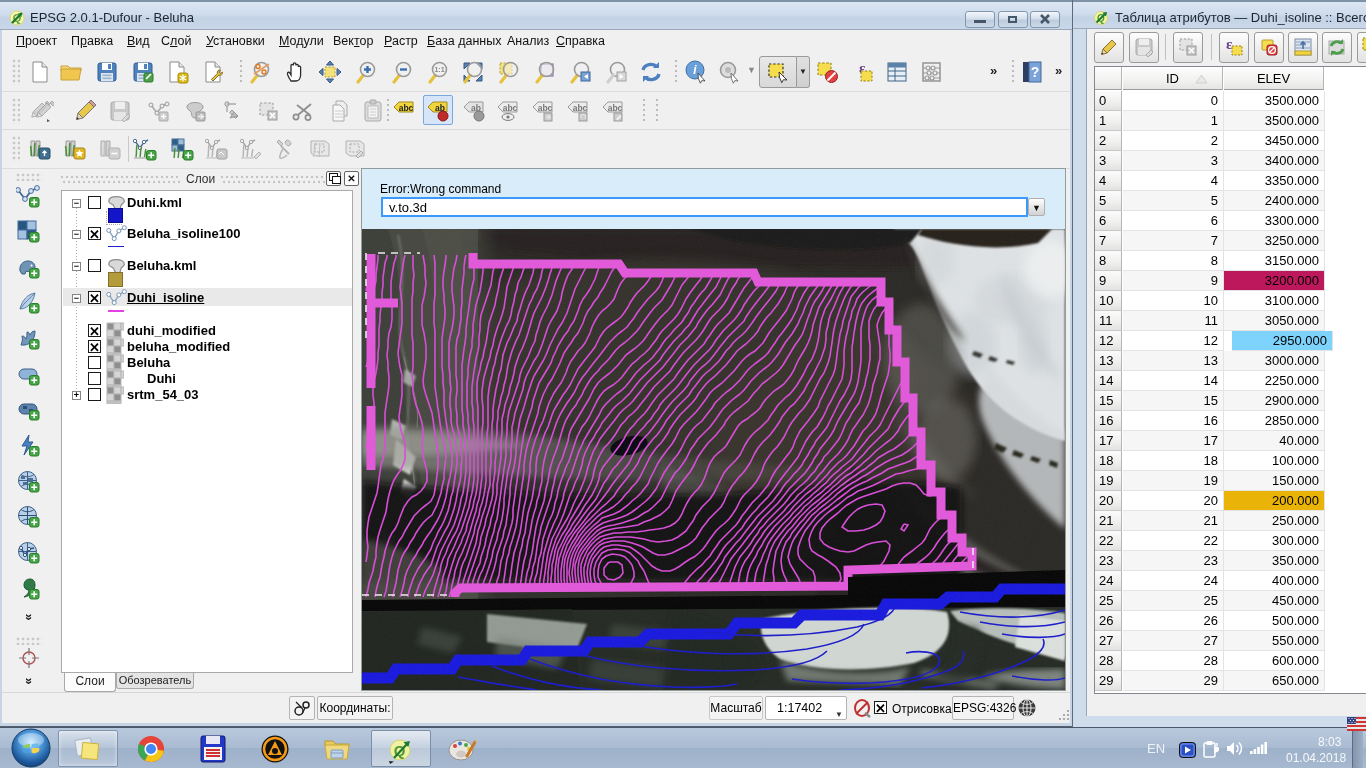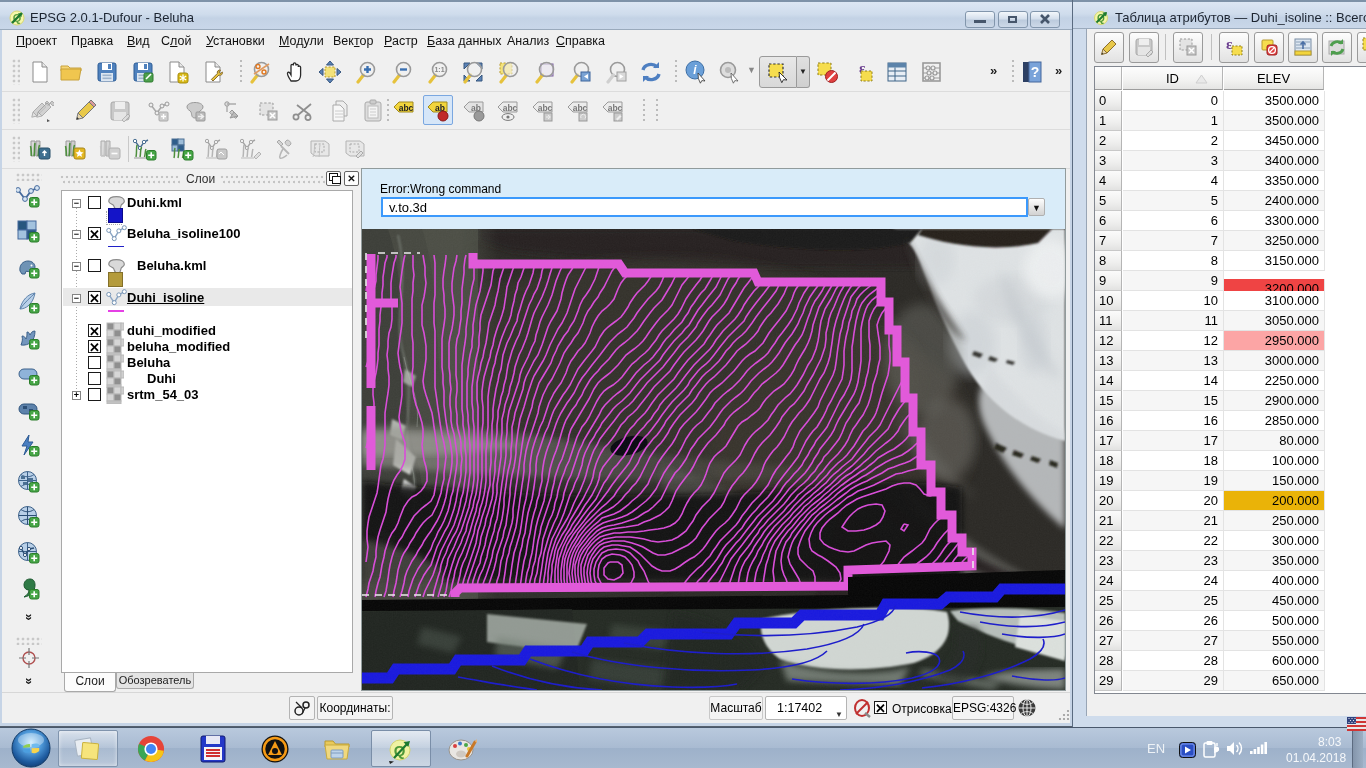--- a/index.html
+++ b/index.html
@@ -612,21 +612,21 @@
         <circle cx="14" cy="7.5" r="2.2" fill="#fff" stroke="#6d8db0"></circle>
         <circle cx="20" cy="4" r="2.2" fill="#fff" stroke="#6d8db0"></circle>
       </svg>
       <div class="lname" style="top:35px;">Beluha_isoline100</div>
       <div style="position:absolute;left:46px;top:55px;width:16px;height:1px;background:#2020c8"></div>
       <div class="exp" style="left:10px;top:71px">−</div>
       <div class="cbx" style="left:26px;top:68px"></div>
       <svg style="position:absolute;left:44px;top:65px" width="22" height="22" viewBox="0 0 24 24">
         <path d="M3 9c0-3.5 4-5 8.5-5s8.5 1.5 8.5 5c0 2.5-2.5 2.6-3.5 4.4-.8 1.5-.3 5.6-4 5.6-3 0-3.2-3.6-4.2-5.4C7.2 11.8 3 12 3 9z" fill="#d9d9d9" stroke="#8a8a8a" stroke-width="1.3"></path>
       </svg>
-      <div class="lname" style="top:67px;margin-left:10px;">Beluha.kml</div>
+      <div class="lname" style="top:67px;">Beluha.kml</div>
       <div style="position:absolute;left:46px;top:81px;width:15px;height:15px;background:#b49b3c;border:1px solid #84702a"></div>
       <div style="position:absolute;left:1px;top:97px;width:289px;height:18px;background:#e9e9e9"></div>
       <div class="exp" style="left:10px;top:103px">−</div>
       <div class="cbx on" style="left:26px;top:100px"></div>
       <svg style="position:absolute;left:44px;top:97px" width="22" height="22" viewBox="0 0 24 24">
         <path d="M3 7 L9 16 L14 7.5 L20 4" fill="none" stroke="#8aa5c4" stroke-width="1.5"></path>
         <circle cx="3" cy="7" r="2.2" fill="#fff" stroke="#6d8db0"></circle>
         <circle cx="9" cy="16" r="2.2" fill="#fff" stroke="#6d8db0"></circle>
         <circle cx="14" cy="7.5" r="2.2" fill="#fff" stroke="#6d8db0"></circle>
         <circle cx="20" cy="4" r="2.2" fill="#fff" stroke="#6d8db0"></circle>
@@ -1027,45 +1027,45 @@
         <div class="dcell" style="left:28px;top:144px;width:101px;background:#ffffff">6</div>
         <div class="dcell" style="left:129px;top:144px;width:101px;background:#ffffff">3300.000</div>
         <div class="rnum" style="top:164px">7</div>
         <div class="dcell" style="left:28px;top:164px;width:101px;background:#f6f6f6">7</div>
         <div class="dcell" style="left:129px;top:164px;width:101px;background:#f6f6f6">3250.000</div>
         <div class="rnum" style="top:184px">8</div>
         <div class="dcell" style="left:28px;top:184px;width:101px;background:#ffffff">8</div>
         <div class="dcell" style="left:129px;top:184px;width:101px;background:#ffffff">3150.000</div>
         <div class="rnum" style="top:204px">9</div>
         <div class="dcell" style="left:28px;top:204px;width:101px;background:#f6f6f6">9</div>
-        <div class="dcell" style="left:129px;top:212px;width:101px;background:#ef4444">3200.000</div>
+        <div class="dcell" style="left:129px;top:204px;width:101px;background:#be185d">3200.000</div>
         <div class="rnum" style="top:224px">10</div>
         <div class="dcell" style="left:28px;top:224px;width:101px;background:#ffffff">10</div>
         <div class="dcell" style="left:129px;top:224px;width:101px;background:#ffffff">3100.000</div>
         <div class="rnum" style="top:244px">11</div>
         <div class="dcell" style="left:28px;top:244px;width:101px;background:#f6f6f6">11</div>
         <div class="dcell" style="left:129px;top:244px;width:101px;background:#f6f6f6">3050.000</div>
         <div class="rnum" style="top:264px">12</div>
         <div class="dcell" style="left:28px;top:264px;width:101px;background:#ffffff">12</div>
-        <div class="dcell" style="left:129px;top:264px;width:101px;background:#fca5a5">2950.000</div>
+        <div class="dcell" style="left:137px;top:264px;width:101px;background:#7dd3fc">2950.000</div>
         <div class="rnum" style="top:284px">13</div>
         <div class="dcell" style="left:28px;top:284px;width:101px;background:#f6f6f6">13</div>
         <div class="dcell" style="left:129px;top:284px;width:101px;background:#f6f6f6">3000.000</div>
         <div class="rnum" style="top:304px">14</div>
         <div class="dcell" style="left:28px;top:304px;width:101px;background:#ffffff">14</div>
         <div class="dcell" style="left:129px;top:304px;width:101px;background:#ffffff">2250.000</div>
         <div class="rnum" style="top:324px">15</div>
         <div class="dcell" style="left:28px;top:324px;width:101px;background:#f6f6f6">15</div>
         <div class="dcell" style="left:129px;top:324px;width:101px;background:#f6f6f6">2900.000</div>
         <div class="rnum" style="top:344px">16</div>
         <div class="dcell" style="left:28px;top:344px;width:101px;background:#ffffff">16</div>
         <div class="dcell" style="left:129px;top:344px;width:101px;background:#ffffff">2850.000</div>
         <div class="rnum" style="top:364px">17</div>
         <div class="dcell" style="left:28px;top:364px;width:101px;background:#f6f6f6">17</div>
-        <div class="dcell" style="left:129px;top:364px;width:101px;background:#f6f6f6">80.000</div>
+        <div class="dcell" style="left:129px;top:364px;width:101px;background:#f6f6f6">40.000</div>
         <div class="rnum" style="top:384px">18</div>
         <div class="dcell" style="left:28px;top:384px;width:101px;background:#ffffff">18</div>
         <div class="dcell" style="left:129px;top:384px;width:101px;background:#ffffff">100.000</div>
         <div class="rnum" style="top:404px">19</div>
         <div class="dcell" style="left:28px;top:404px;width:101px;background:#f6f6f6">19</div>
         <div class="dcell" style="left:129px;top:404px;width:101px;background:#f6f6f6">150.000</div>
         <div class="rnum" style="top:424px">20</div>
         <div class="dcell" style="left:28px;top:424px;width:101px;background:#ffffff">20</div>
         <div class="dcell" style="left:129px;top:424px;width:101px;background:#eab308">200.000</div>
         <div class="rnum" style="top:444px">21</div>

